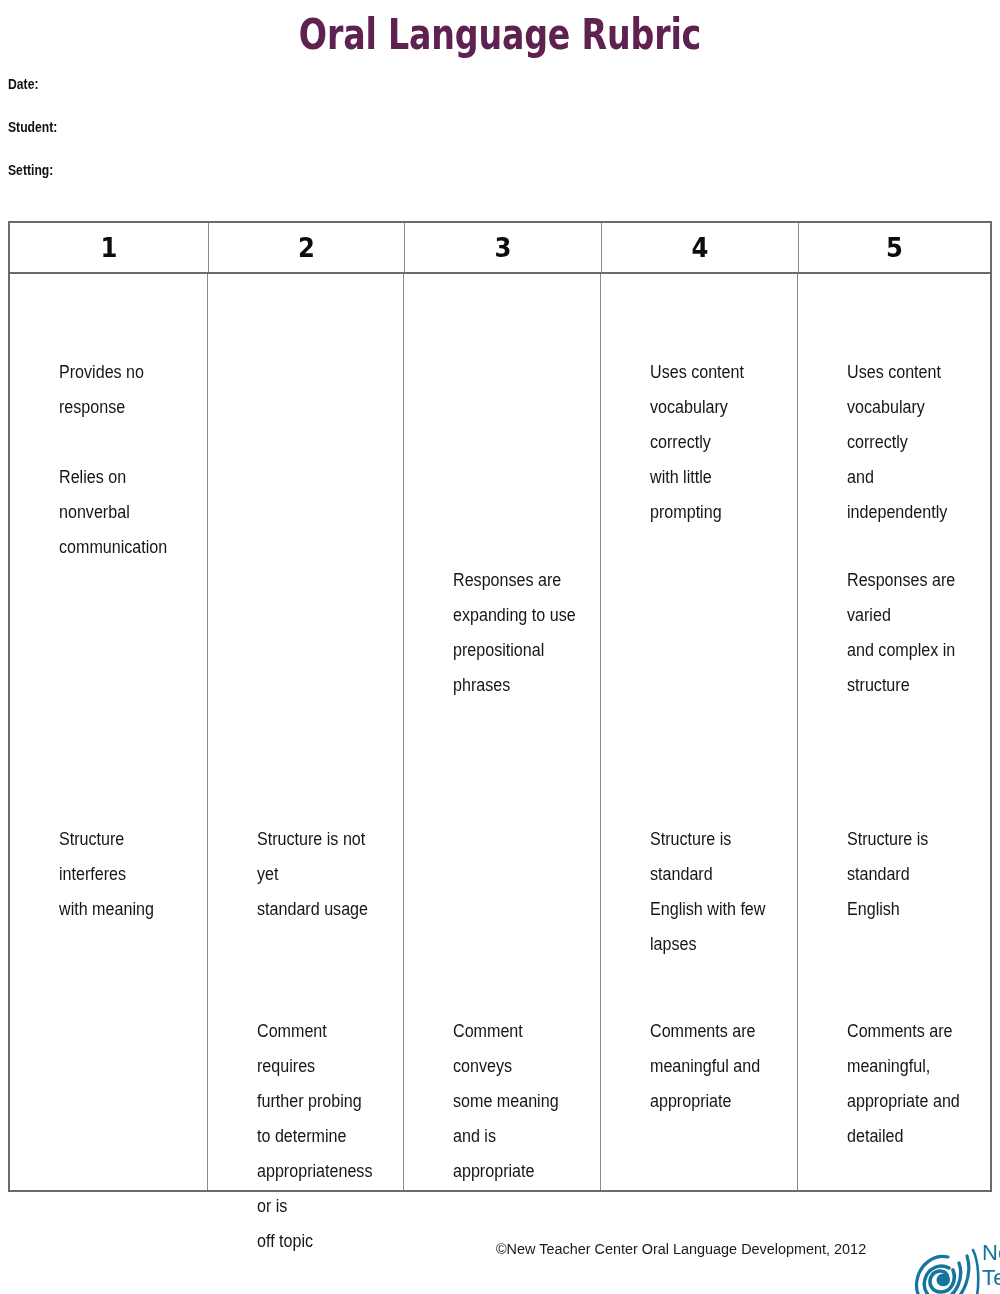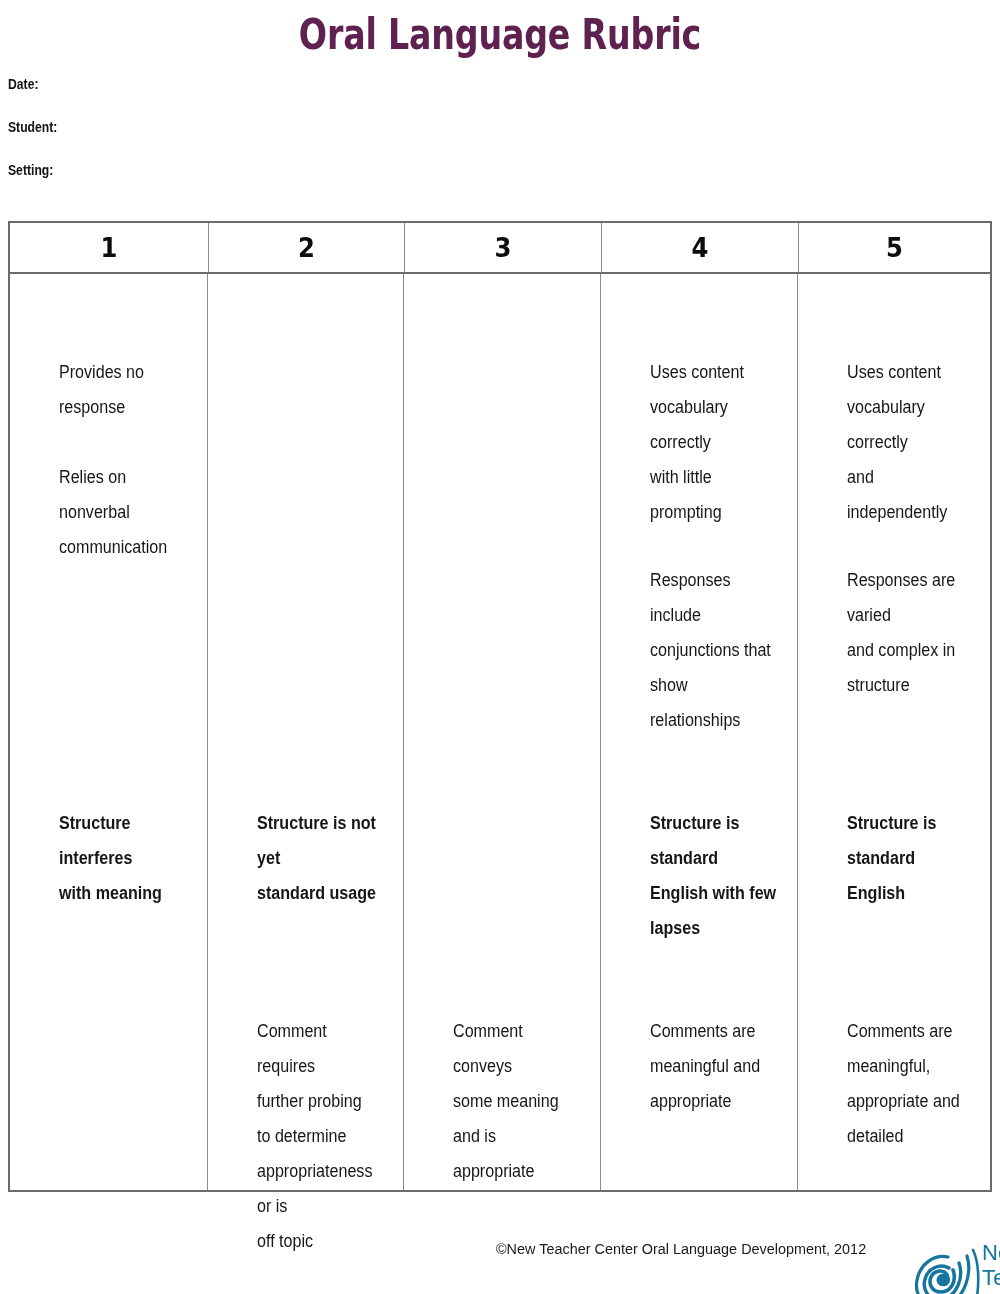--- a/index.html
+++ b/index.html
@@ -107,21 +107,21 @@
   .band {
     position: absolute;
     left: 0;
     width: 100%;
     box-sizing: border-box;
     padding-left: 12px;
     padding-right: 8px;
   }
   .band-1 { top: 81px; }
   .band-2 { top: 289px; }
-  .band-3 { top: 532px; font-weight: bold; }
+  .band-3 { top: 548px; }
   .band-4 { top: 740px; }
 
   .cell-text {
     font-family: "Liberation Sans Narrow", "Liberation Sans", sans-serif;
     font-size: 17.5px;
     line-height: 35px;
     color: #161616;
     transform: scaleX(0.92);
     transform-origin: left top;
     white-space: pre-line;
@@ -218,38 +218,38 @@
 appropriateness or is
 off topic</div>
       </div>
       <div class="band band-3">
         <div class="cell-text">Structure is not yet
 standard usage</div>
       </div>
     </div>
 
     <div class="body-col c3">
+      <div class="band band-2">
+        <div class="cell-text">Responses are
+expanding to use
+prepositional phrases</div>
+      </div>
       <div class="band band-4">
         <div class="cell-text">Comment conveys
 some meaning and is
 appropriate</div>
       </div>
     </div>
 
     <div class="body-col c4">
       <div class="band band-1">
         <div class="cell-text">Uses content
 vocabulary correctly
 with little prompting</div>
       </div>
-      <div class="band band-2">
-        <div class="cell-text">Responses include
-conjunctions that
-show relationships</div>
-      </div>
       <div class="band band-3">
         <div class="cell-text">Structure is standard
 English with few
 lapses</div>
       </div>
       <div class="band band-4">
         <div class="cell-text">Comments are
 meaningful and
 appropriate</div>
       </div>

